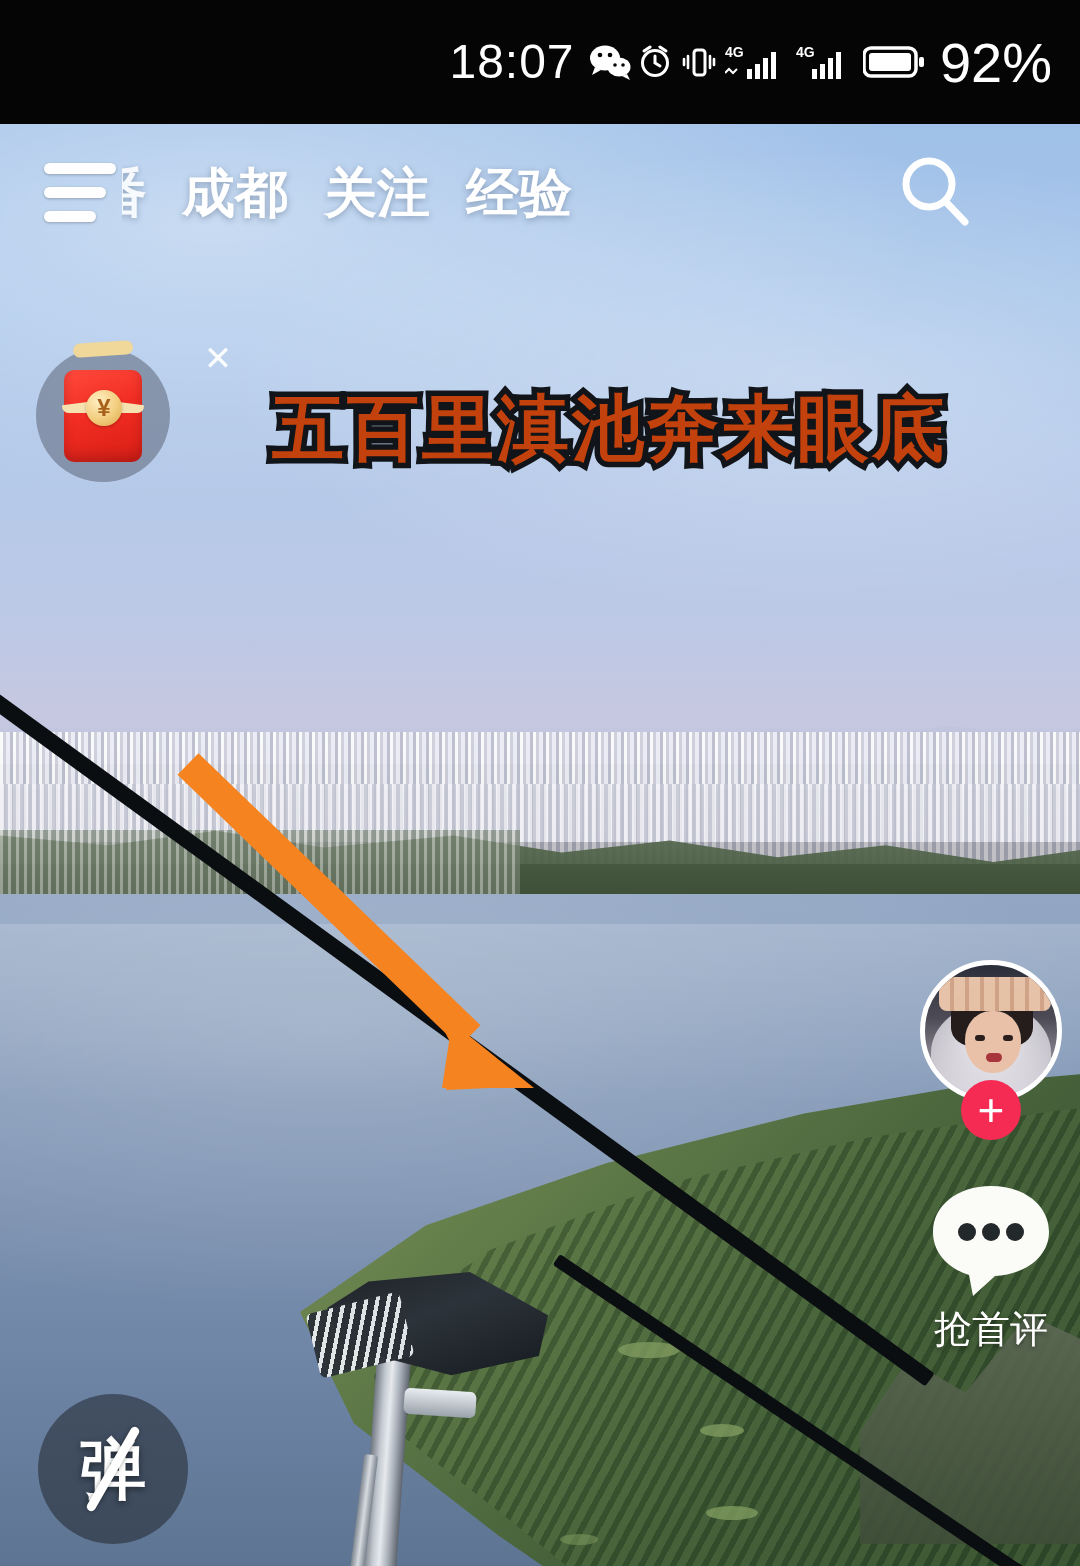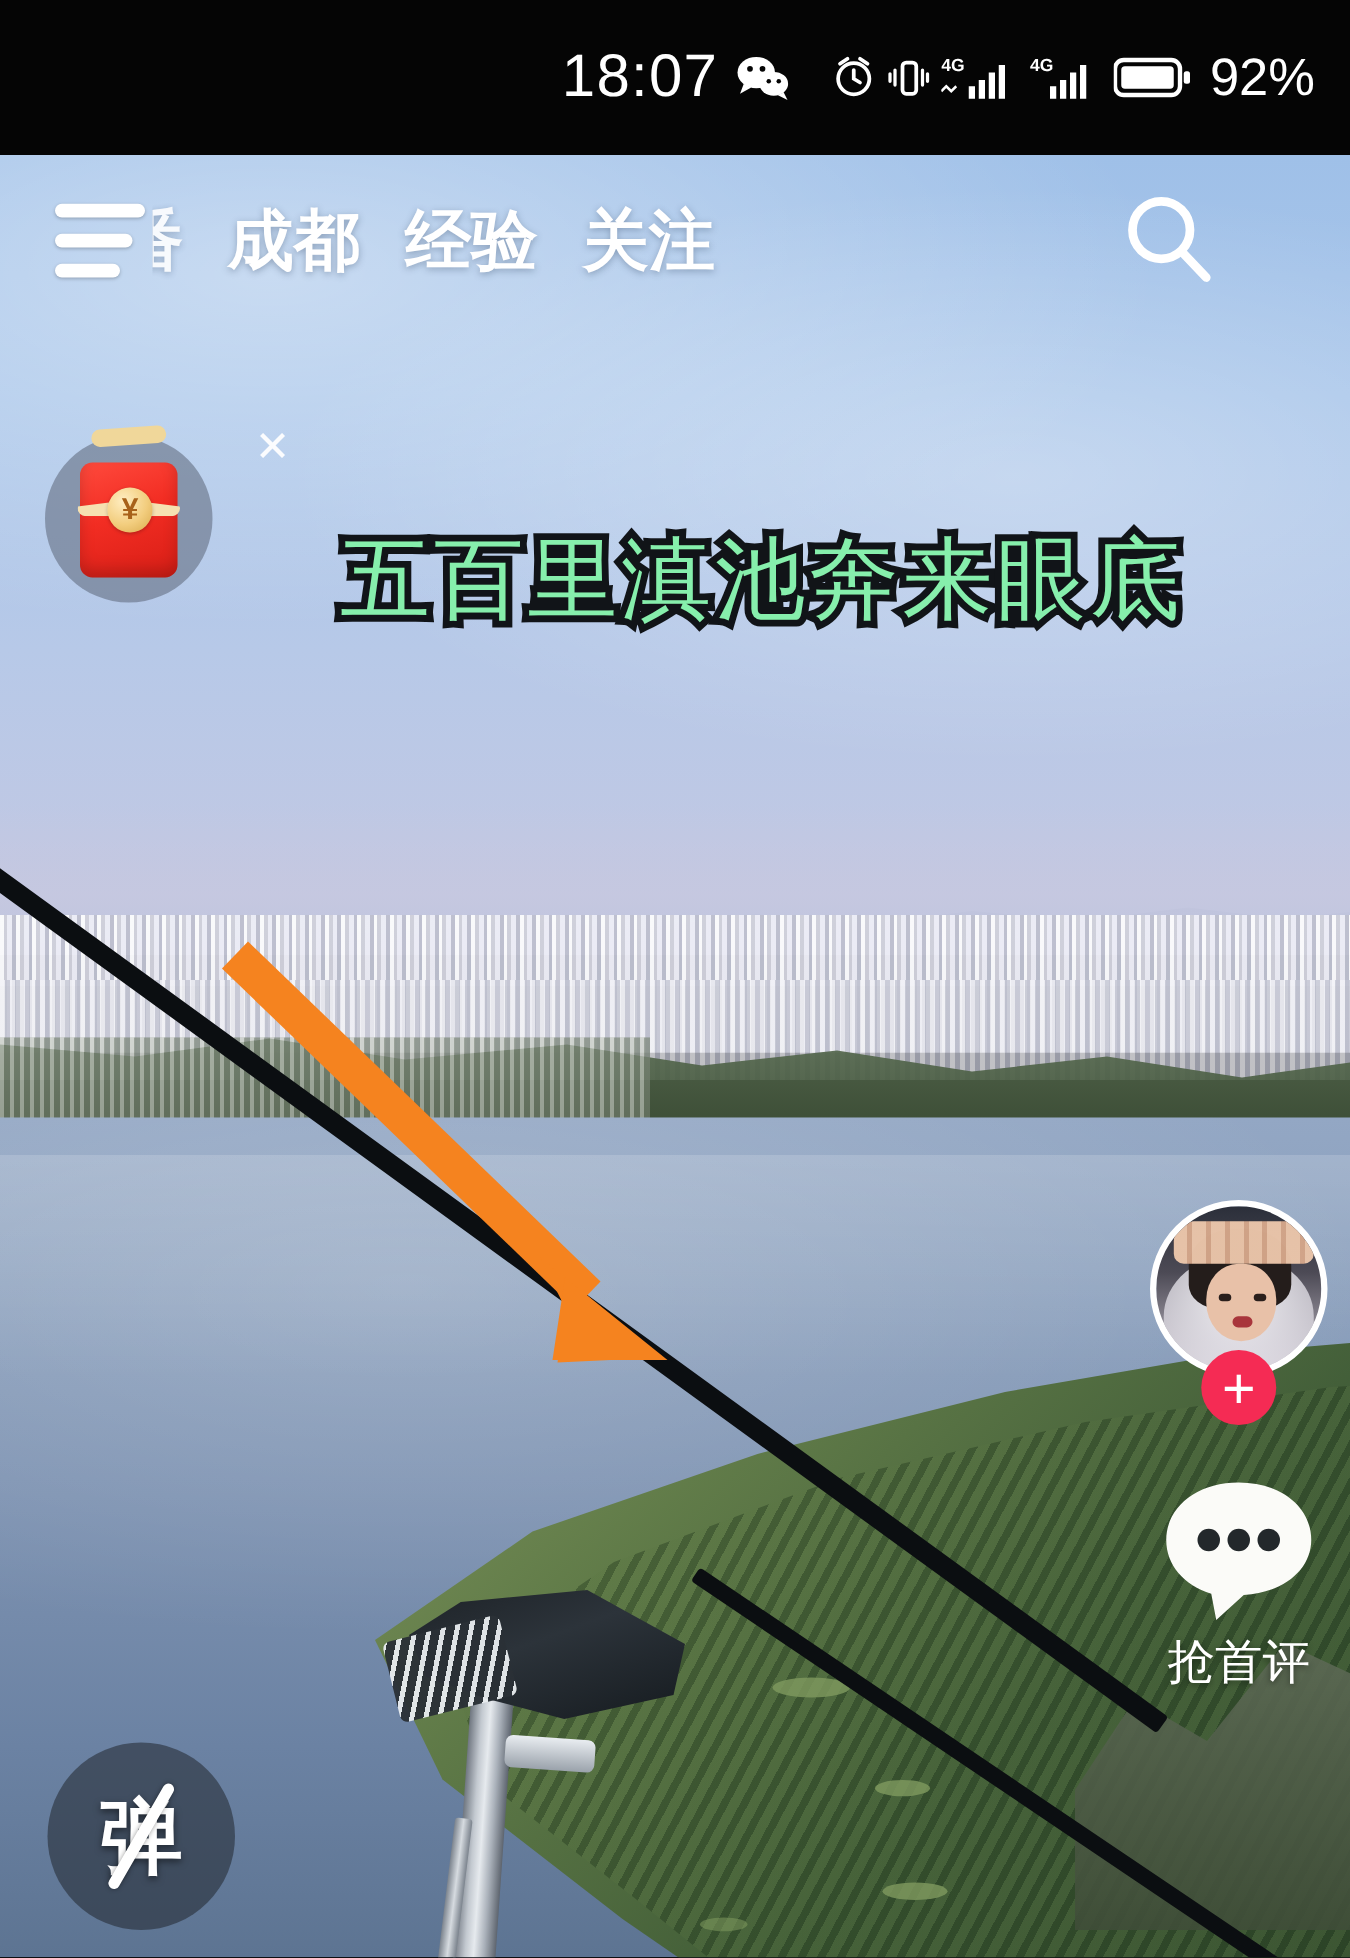--- a/index.html
+++ b/index.html
@@ -11,21 +11,21 @@
   
   #statusbar{
     position:absolute; top:0; left:0; width:1080px; height:124px;
     background:#050505; color:#fff; display:flex; align-items:center; z-index:60;
   }
   .sb-center{ position:absolute; left:0; right:0; top:0; height:124px;
     display:flex; align-items:center; justify-content:center; gap:14px; }
   .sb-time{ font-size:48px; font-weight:400; letter-spacing:1px; line-height:1; }
   .sb-right{ position:absolute; right:28px; top:0; height:124px;
     display:flex; align-items:center; gap:9px; }
-  .sb-batt-text{ font-size:42px; font-weight:400; margin-left:6px; }
+  .sb-batt-text{ font-size:56px; font-weight:400; margin-left:6px; }
 
   .ic{ display:block; }
 
   
   #video{
     position:absolute; top:124px; left:0; width:1080px; height:1442px; overflow:hidden;
   }
   
   .sky{
     position:absolute; left:0; top:0; width:1080px; height:640px;
@@ -216,26 +216,25 @@
   }
   #rp-close{
     position:absolute; left:160px; top:-12px; width:44px; height:44px;
     display:flex; align-items:center; justify-content:center;
     color:#ffffff; font-size:34px; line-height:1; opacity:.95;
   }
 
   
   #caption{
     position:absolute; left:272px; top:392px; z-index:30;
-    font-size:72px; font-weight:400; color:#86efac; line-height:1;
+    font-size:72px; font-weight:700; color:#c2410c; line-height:1;
     letter-spacing:3px; white-space:nowrap;
     -webkit-text-stroke:11px #111418;
     paint-order:stroke fill;
     text-shadow:0 0 0 #111;
-    margin-top:36px;
   }
   #caption span{ position:relative; }
 
   
   #rail{
     position:absolute; right:0; top:960px; width:178px; z-index:38;
     display:flex; flex-direction:column; align-items:center;
   }
   .rail-item{ display:flex; flex-direction:column; align-items:center; }
   #avatar-wrap{ position:relative; width:142px; height:176px; }
@@ -410,24 +409,24 @@
     </div>
 
     <div id="tabs">
       <div class="tab clipped">
         <span>番</span>
       </div>
       <div class="tab">
         <span>成都</span>
       </div>
       <div class="tab">
-        <span>经验</span>
+        <span>关注</span>
       </div>
       <div class="tab">
-        <span>关注</span>
+        <span>经验</span>
       </div>
     </div>
 
     <div id="search-btn">
       <svg width="80" height="80" viewBox="0 0 80 80">
         <circle cx="34" cy="32" r="23" fill="none" stroke="#fff" stroke-width="7"></circle>
         <line x1="51" y1="50" x2="70" y2="70" stroke="#fff" stroke-width="7" stroke-linecap="round"></line>
       </svg>
     </div>
   </div>

